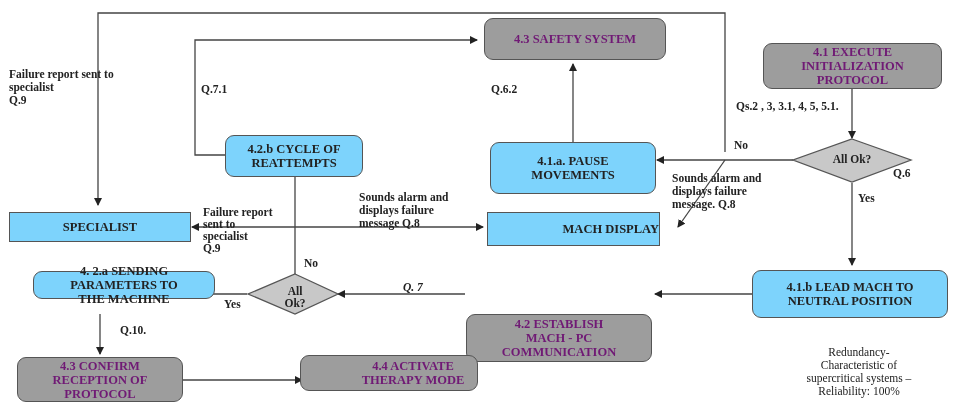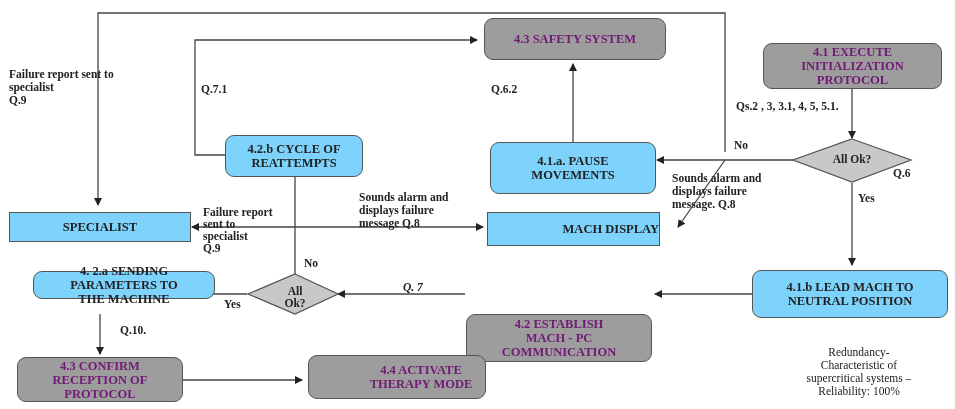--- a/index.html
+++ b/index.html
@@ -105,21 +105,21 @@
       <span style="white-space:pre">4.1.b LEAD MACH TO
 NEUTRAL POSITION</span>
     </div>
 
   <div class="node dark rounded" style="left:17px;top:357px;width:166px;height:45px;">
       <span style="white-space:pre">4.3 CONFIRM
 RECEPTION OF
 PROTOCOL</span>
     </div>
 
-  <div class="node dark rounded" style="left:308px;top:355px;width:178px;height:44px;padding-left:48px;">
+  <div class="node dark rounded" style="left:300px;top:355px;width:178px;height:36px;padding-left:48px;">
       <span style="white-space:pre">4.4 ACTIVATE
 THERAPY MODE</span>
     </div>
 
   <div class="label center" style="left:826px;top:153px;width:52px;">All Ok?</div>
   <div class="label center" style="left:274px;top:285px;width:42px;line-height:12px;">All
 Ok?</div>
 
   <div class="label" style="left:9px;top:68px;">Failure report sent to
 specialist

